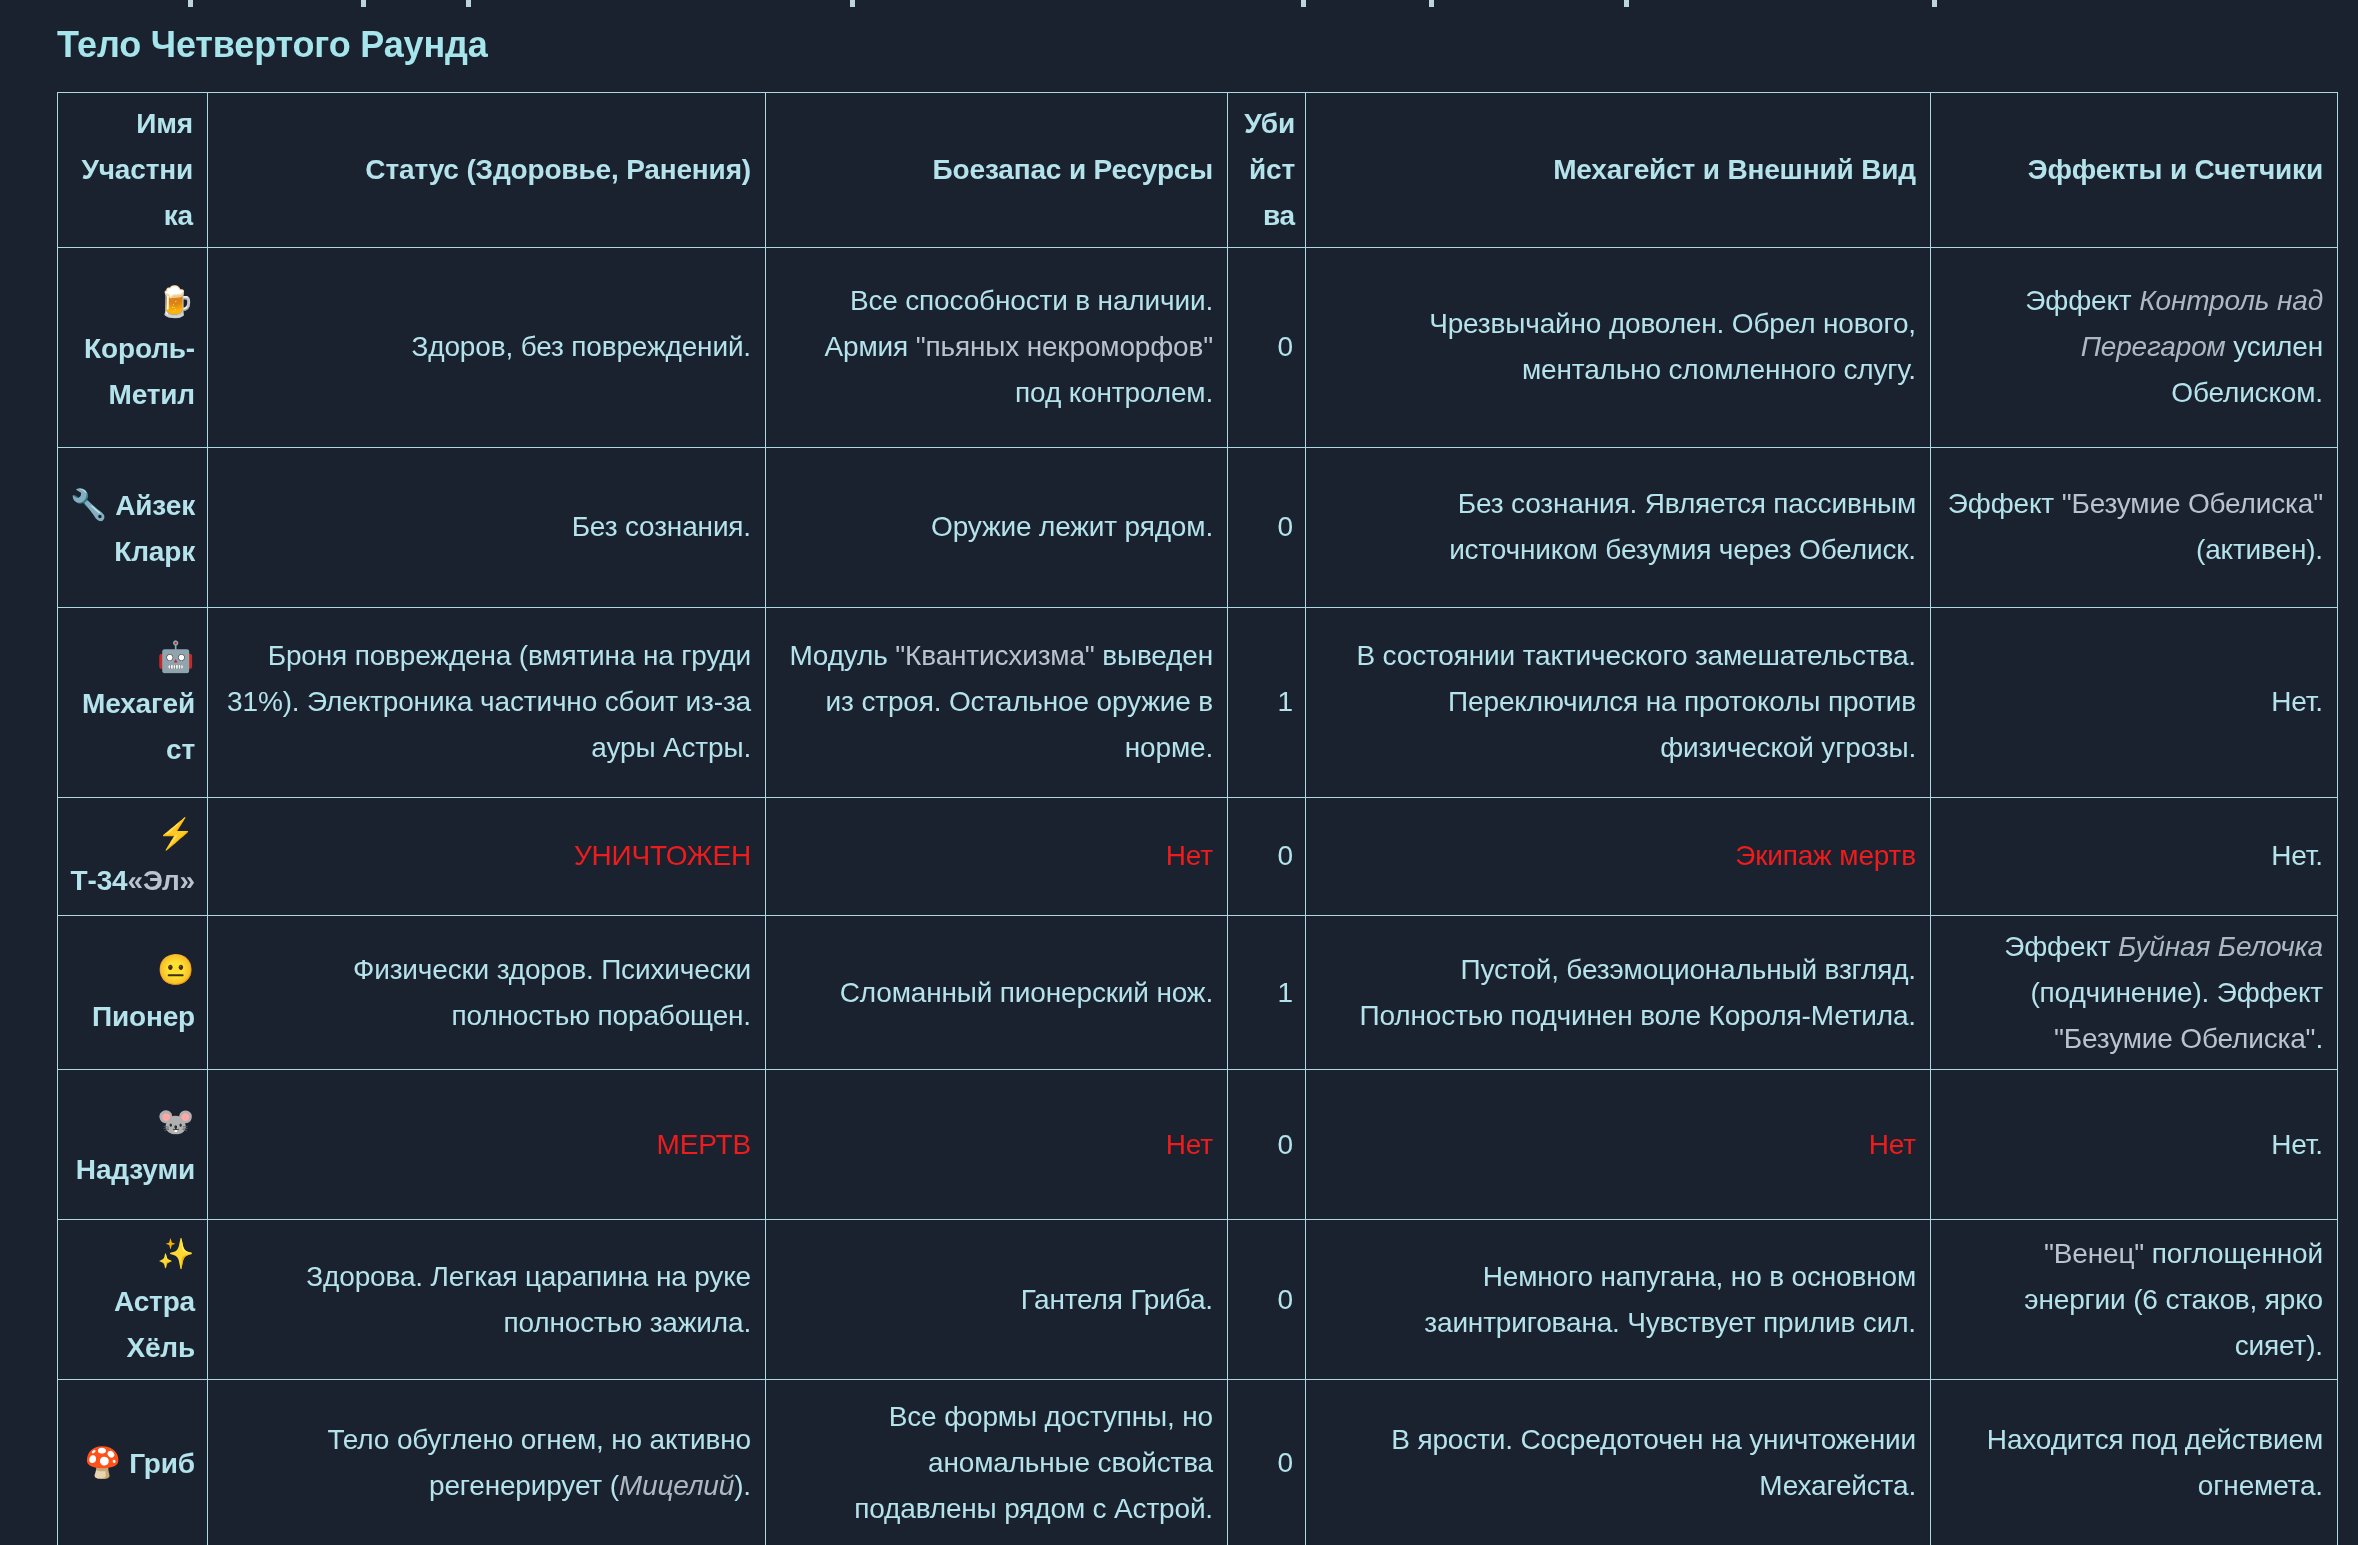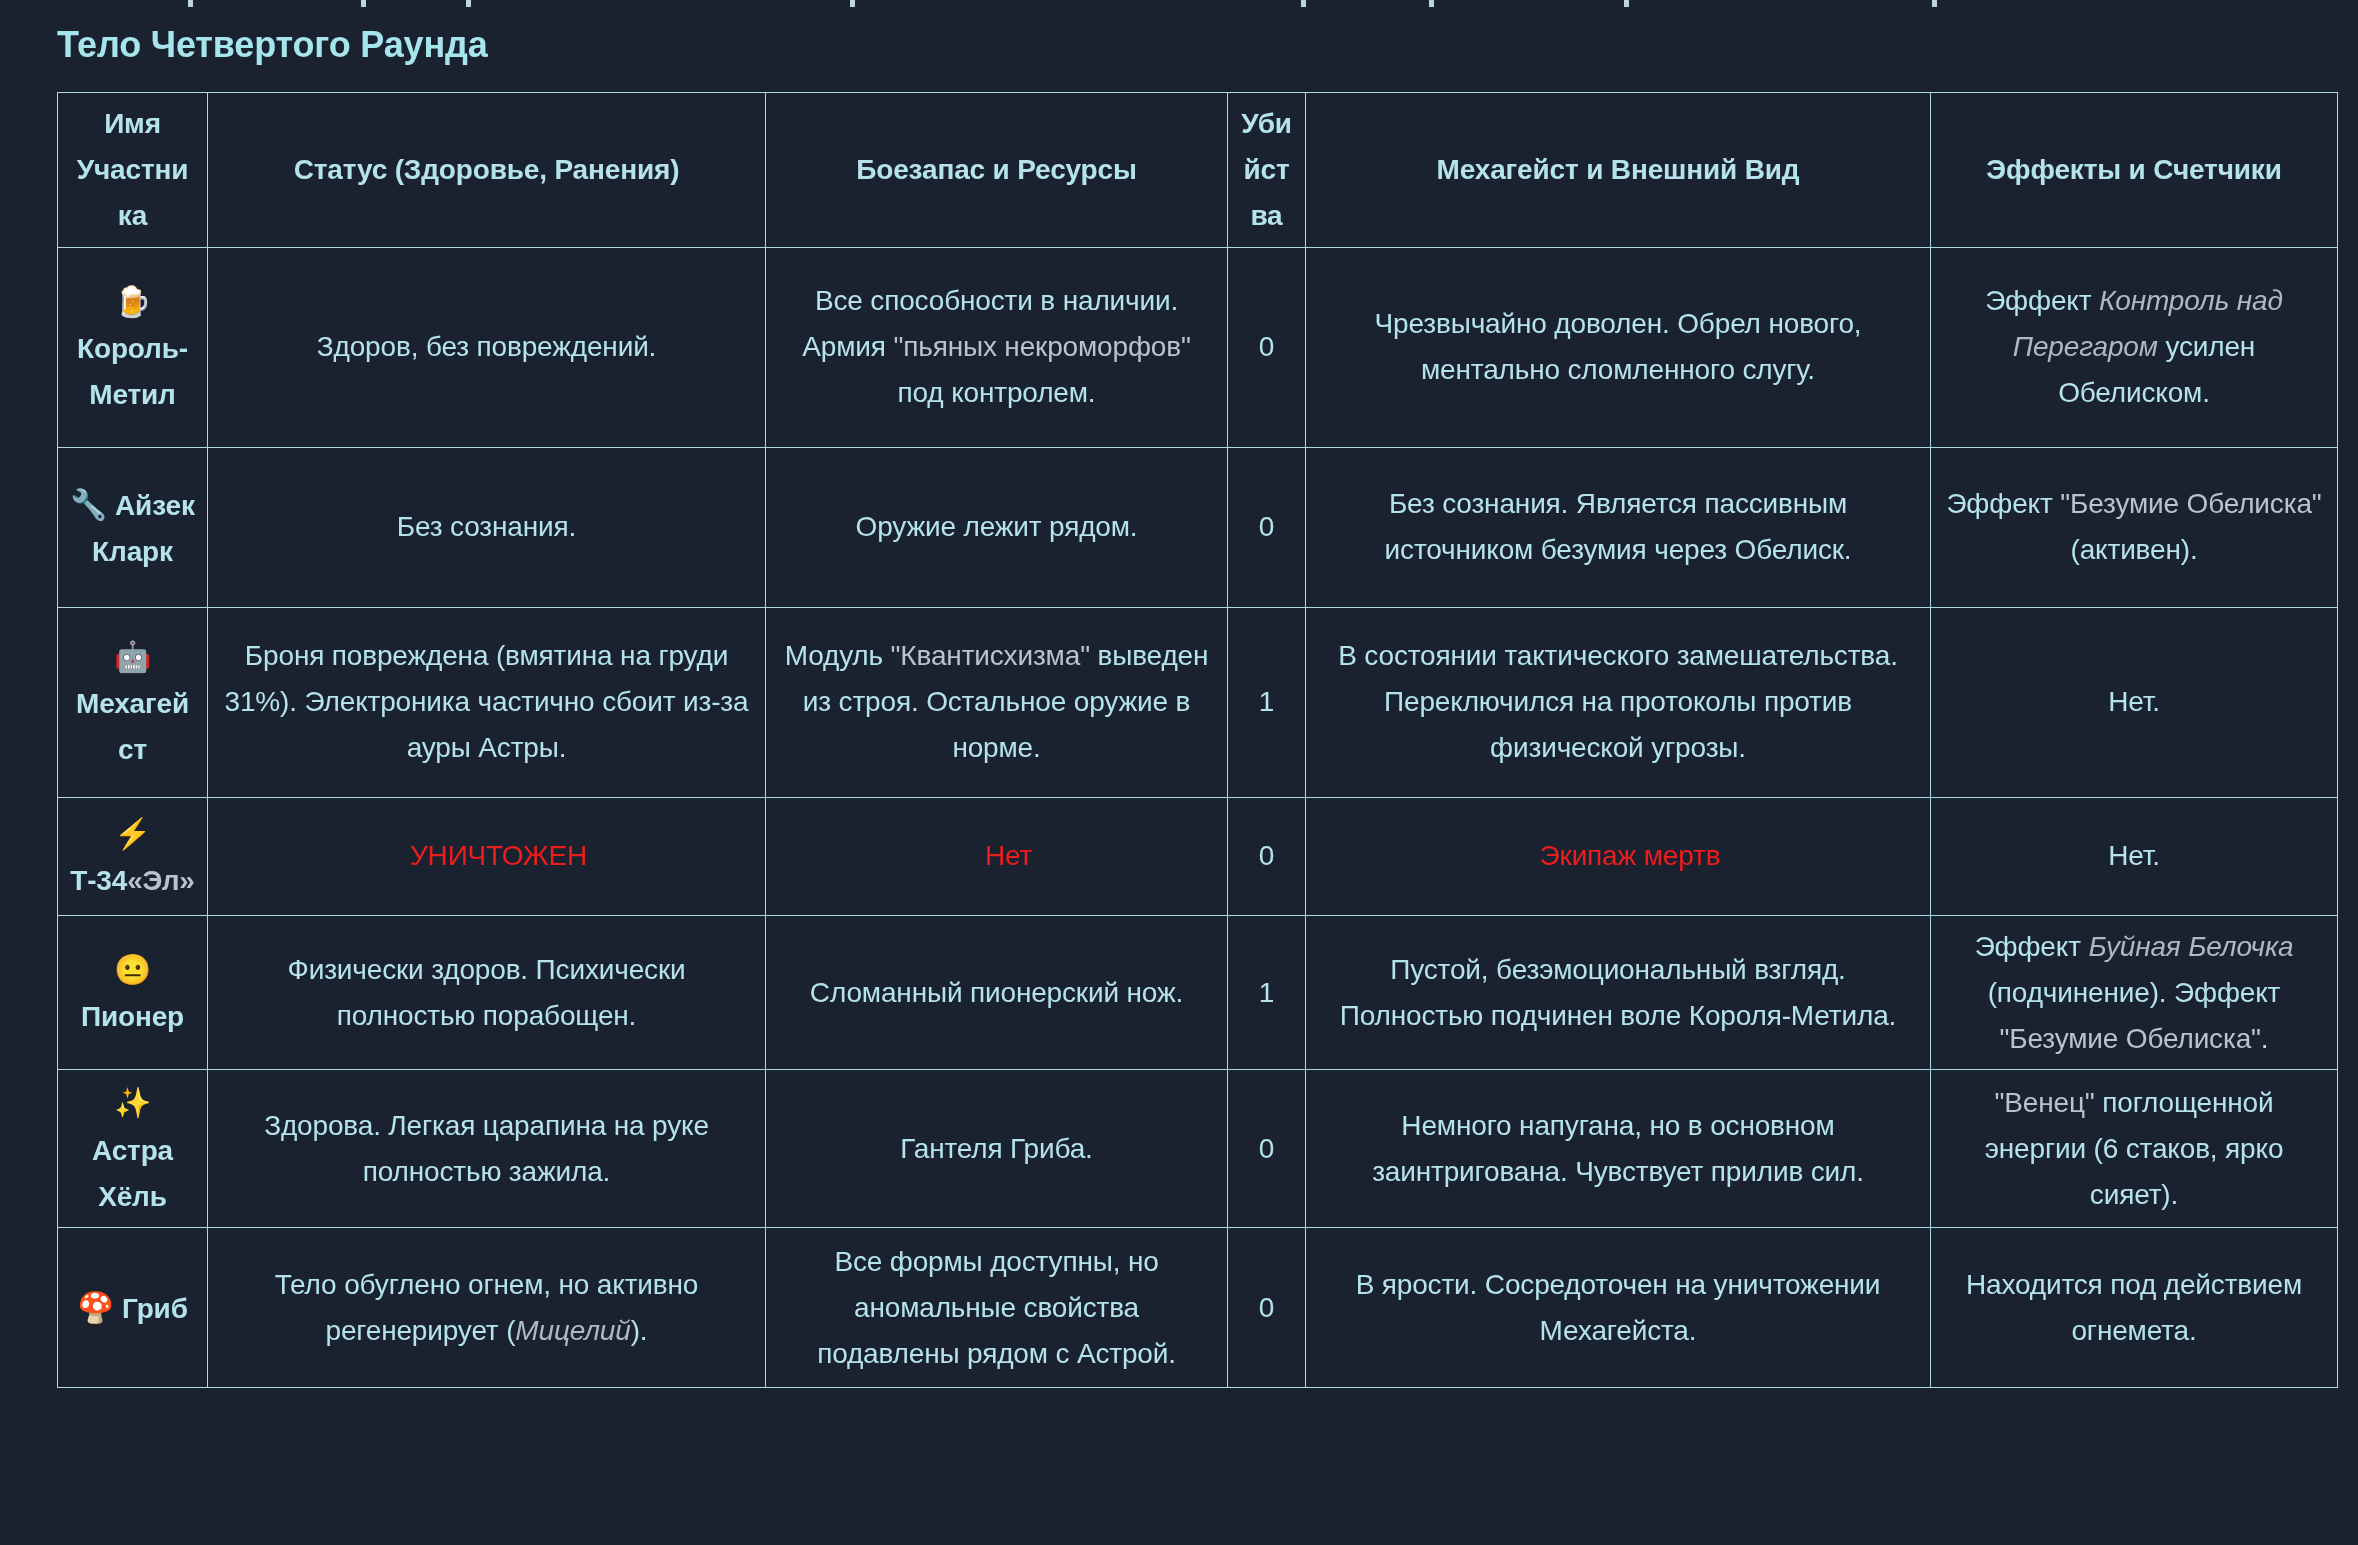--- a/index.html
+++ b/index.html
@@ -41,21 +41,21 @@
   }
   col.c-name{width:150px;}
   col.c-status{width:558px;}
   col.c-ammo{width:462px;}
   col.c-kills{width:78px;}
   col.c-mood{width:625px;}
   col.c-effects{width:407px;}
 
   th,td{
     border:1px solid var(--border);
-    vertical-align:middle;text-align:center;
+    vertical-align:middle;text-align:right;
     padding:8px 14px;
     color:var(--text);
     font-size:28px;line-height:1.64;
     font-weight:400;
   }
   th{font-weight:700;}
   th.kills-h{overflow-wrap:anywhere;word-break:break-word;padding:8px 10px;}
   th.name-h{overflow-wrap:anywhere;word-break:break-word;}
 
   thead tr{height:150px;}
@@ -148,20 +148,28 @@
       </tr>
       <tr>
         <td class="name-cell"><span class="icon">😐</span> <span class="pname">Пионер</span></td>
         <td><span class="seg-n">Физически здоров. Психически полностью порабощен.</span></td>
         <td><span class="seg-n">Сломанный пионерский нож.</span></td>
         <td class="kills-cell">1</td>
         <td><span class="seg-n">Пустой, безэмоциональный взгляд. Полностью подчинен воле Короля-Метила.</span></td>
         <td><span class="seg-n">Эффект </span><span class="seg-i">Буйная Белочка</span><span class="seg-n"> (подчинение). Эффект </span><span class="seg-q">"Безумие Обелиска"</span><span class="seg-n">.</span></td>
       </tr>
       <tr>
+        <td class="name-cell"><span class="icon">🐭</span> <span class="pname">Надзуми</span></td>
+        <td><span class="seg-r">МЕРТВ</span></td>
+        <td><span class="seg-r">Нет</span></td>
+        <td class="kills-cell">0</td>
+        <td><span class="seg-r">Нет</span></td>
+        <td><span class="seg-n">Нет.</span></td>
+      </tr>
+      <tr>
         <td class="name-cell"><span class="icon">✨</span> <span class="pname">Астра Хёль</span></td>
         <td><span class="seg-n">Здорова. Легкая царапина на руке полностью зажила.</span></td>
         <td><span class="seg-n">Гантеля Гриба.</span></td>
         <td class="kills-cell">0</td>
         <td><span class="seg-n">Немного напугана, но в основном заинтригована. Чувствует прилив сил.</span></td>
         <td><span class="seg-q">"Венец"</span><span class="seg-n"> поглощенной энергии (6 стаков, ярко сияет).</span></td>
       </tr>
       <tr>
         <td class="name-cell"><span class="icon">🍄</span> <span class="pname">Гриб</span></td>
         <td><span class="seg-n">Тело обуглено огнем, но активно регенерирует (</span><span class="seg-i">Мицелий</span><span class="seg-n">).</span></td>

